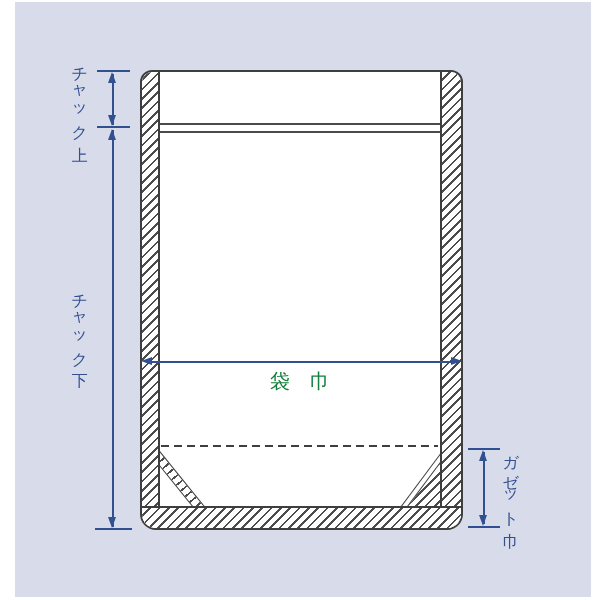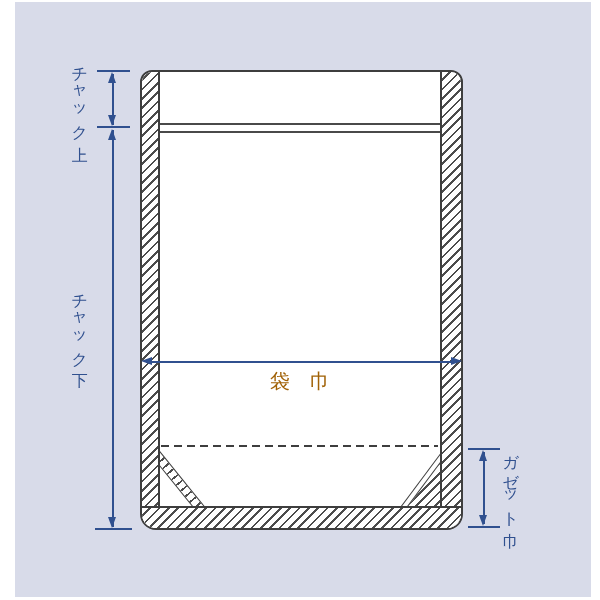--- a/index.html
+++ b/index.html
@@ -69,21 +69,21 @@
   .arr-left{border-top:4.5px solid rgba(0,0,0,0);border-bottom:4.5px solid rgba(0,0,0,0);border-right:11px solid #30508f;}
   .arr-right{border-top:4.5px solid rgba(0,0,0,0);border-bottom:4.5px solid rgba(0,0,0,0);border-left:11px solid #30508f;}
 
   
   .vlabel{
     position:absolute;color:#30508f;font-size:16px;line-height:1.05;
     writing-mode:vertical-rl;text-orientation:upright;letter-spacing:1px;
     white-space:nowrap;
   }
   .hlabel{
-    position:absolute;color:#a16207;font-size:20px;white-space:nowrap;
+    position:absolute;color:#15803d;font-size:20px;white-space:nowrap;
   }
 </style>
 </head>
 <body>
 
 <div class="stage">
   <div class="panel"></div>
 
   <div class="scene">
 

